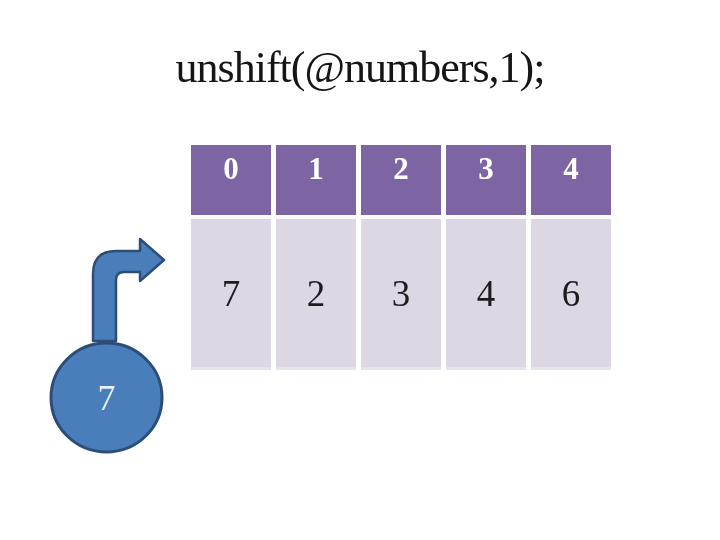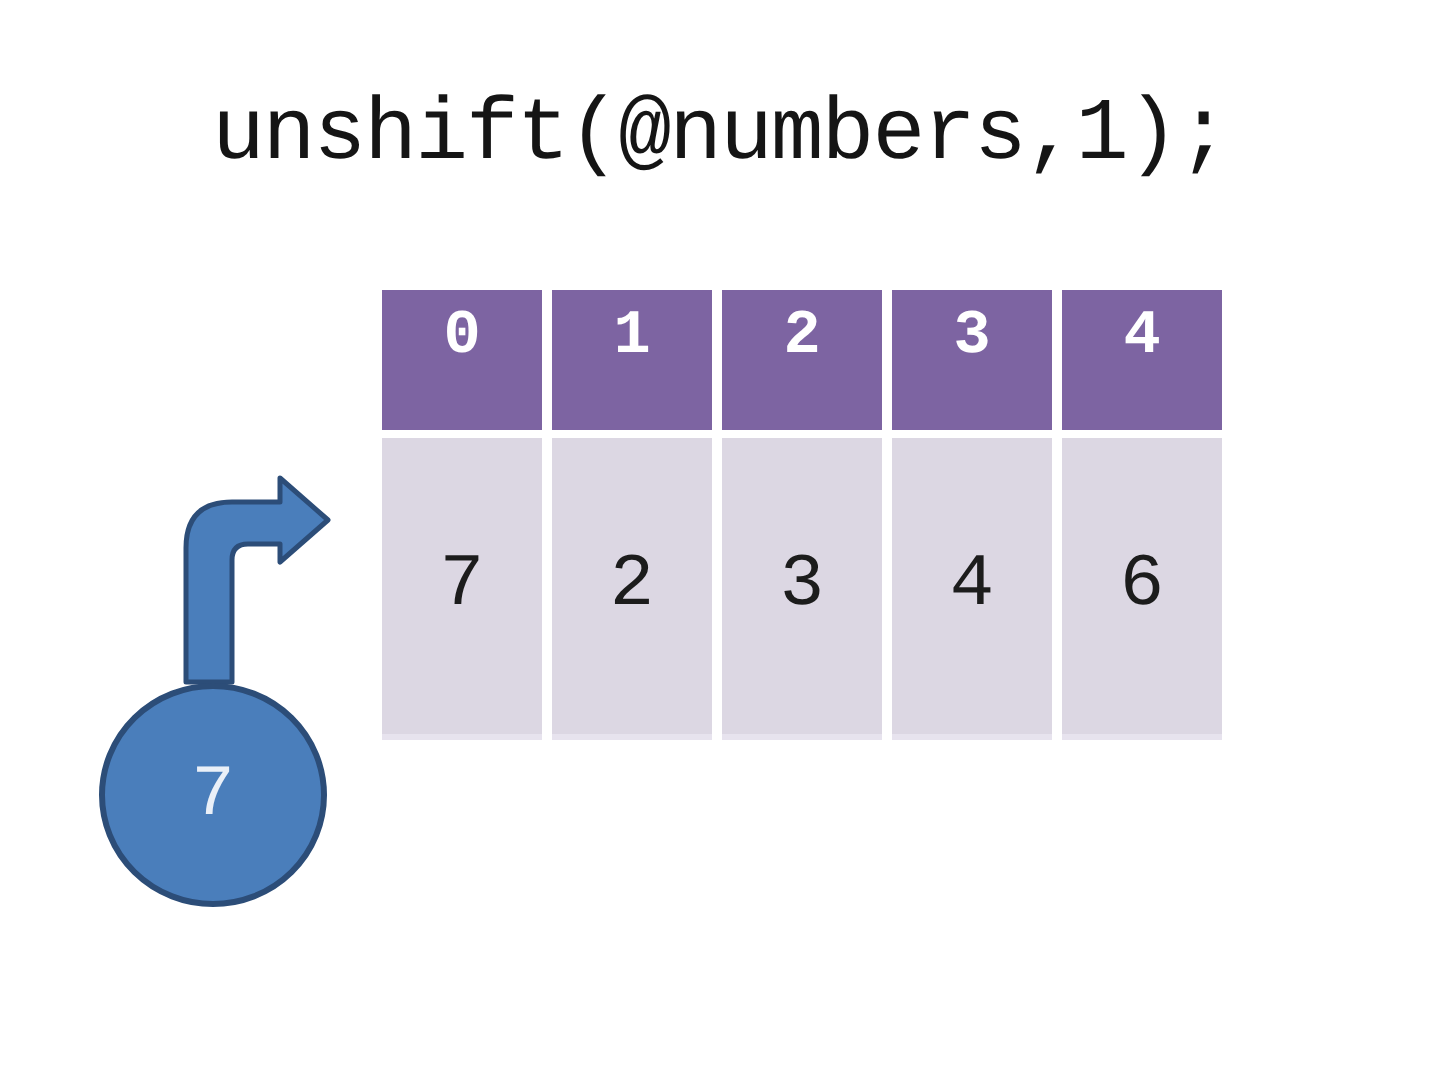--- a/index.html
+++ b/index.html
@@ -6,21 +6,21 @@
     margin: 0;
     padding: 0;
     background: #ffffff;
   }
   .slide {
     position: relative;
     width: 720px;
     height: 540px;
     background: #ffffff;
     overflow: hidden;
-    font-family: Liberation Mono, monospace;
+    font-family: Liberation Serif, serif;
     border-radius: 29px;
   }
   .slide-title {
     position: absolute;
     top: 42px;
     left: 0;
     width: 720px;
     text-align: center;
     font-size: 44px;
     line-height: 52px;

